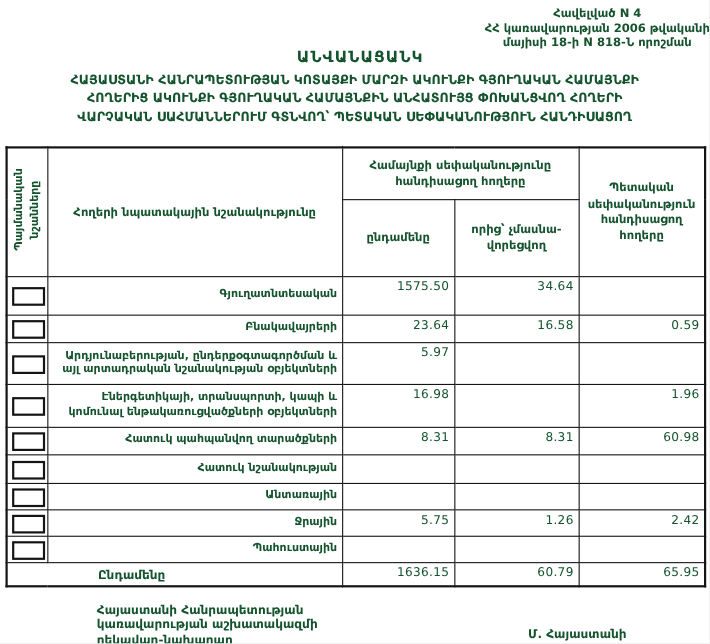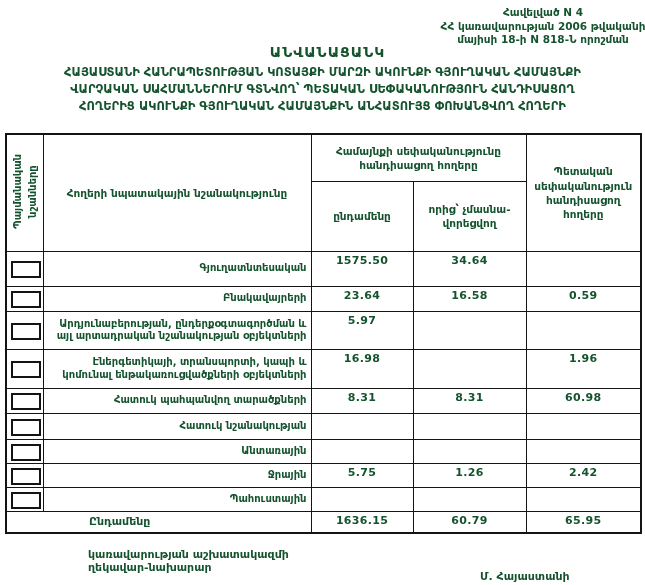--- a/index.html
+++ b/index.html
@@ -43,21 +43,21 @@
   td.sym{text-align:center;vertical-align:middle;}
   .swatch{
     display:inline-block;width:26px;height:13px;background:#ffffff;
     border:2.5px solid #141414;vertical-align:middle;
   }
   td.label{
     font-size:10px;font-weight:700;text-align:right;vertical-align:middle;
     line-height:1.25;padding-left:6px;
   }
   td.num{
-    font-size:11px;font-weight:700;text-align:center;vertical-align:top;
+    font-size:11px;font-weight:400;text-align:right;vertical-align:top;
     padding-top:5px;letter-spacing:.3px;
   }
   tr.r1{height:35px;} tr.r2{height:25px;} tr.r3{height:38px;} tr.r4{height:39px;padding-left:16px;}
   tr.r5{height:25px;} tr.r6{height:26px;} tr.r7{height:23px;margin-top:34px;} tr.r8{height:24px;}
   tr.r9{height:23px;} tr.rt{height:22px;}
   tr.rt td.total-label{
     font-size:11px;font-weight:700;text-align:left;padding-left:82px;vertical-align:middle;
   }
   
   .signature{
@@ -77,22 +77,22 @@
   <div class="appendix">
     <div>Հավելված N 4</div>
     <div>ՀՀ կառավարության 2006 թվականի</div>
     <div>մայիսի 18-ի N 818-Ն որոշման</div>
   </div>
 
   <div class="doc-title">ԱՆՎԱՆԱՑԱՆԿ</div>
 
   <div class="subtitle">
     <div>ՀԱՅԱՍՏԱՆԻ ՀԱՆՐԱՊԵՏՈՒԹՅԱՆ ԿՈՏԱՅՔԻ ՄԱՐԶԻ ԱԿՈՒՆՔԻ ԳՅՈՒՂԱԿԱՆ ՀԱՄԱՅՆՔԻ</div>
+    <div>ՀՈՂԵՐԻՑ ԱԿՈՒՆՔԻ ԳՅՈՒՂԱԿԱՆ ՀԱՄԱՅՆՔԻՆ ԱՆՀԱՏՈՒՅՑ ՓՈԽԱՆՑՎՈՂ ՀՈՂԵՐԻ</div>
     <div>ՎԱՐՉԱԿԱՆ ՍԱՀՄԱՆՆԵՐՈՒՄ ԳՏՆՎՈՂ՝ ՊԵՏԱԿԱՆ ՍԵՓԱԿԱՆՈՒԹՅՈՒՆ ՀԱՆԴԻՍԱՑՈՂ</div>
-    <div>ՀՈՂԵՐԻՑ ԱԿՈՒՆՔԻ ԳՅՈՒՂԱԿԱՆ ՀԱՄԱՅՆՔԻՆ ԱՆՀԱՏՈՒՅՑ ՓՈԽԱՆՑՎՈՂ ՀՈՂԵՐԻ</div>
   </div>
 
   <table class="landtable">
     <colgroup>
       <col style="width:37px">
         <col style="width:268px">
         <col style="width:102px">
       <col style="width:113px">
         <col style="width:115px">
     </colgroup>
@@ -180,18 +180,19 @@
       <tr class="rt">
         <td colspan="2" class="total-label">Ընդամենը</td>
         <td class="num">1636.15</td>
         <td class="num">60.79</td>
         <td class="num">65.95</td>
       </tr>
     </tbody>
   </table>
 
   <div class="signature">
+    <div>Հայաստանի Հանրապետության</div>
     <div>կառավարության աշխատակազմի</div>
     <div>ղեկավար-նախարար</div>
   </div>
   <div class="sign-name">Մ. Հայաստանի</div>
 
 </div>
 
 </body></html>

